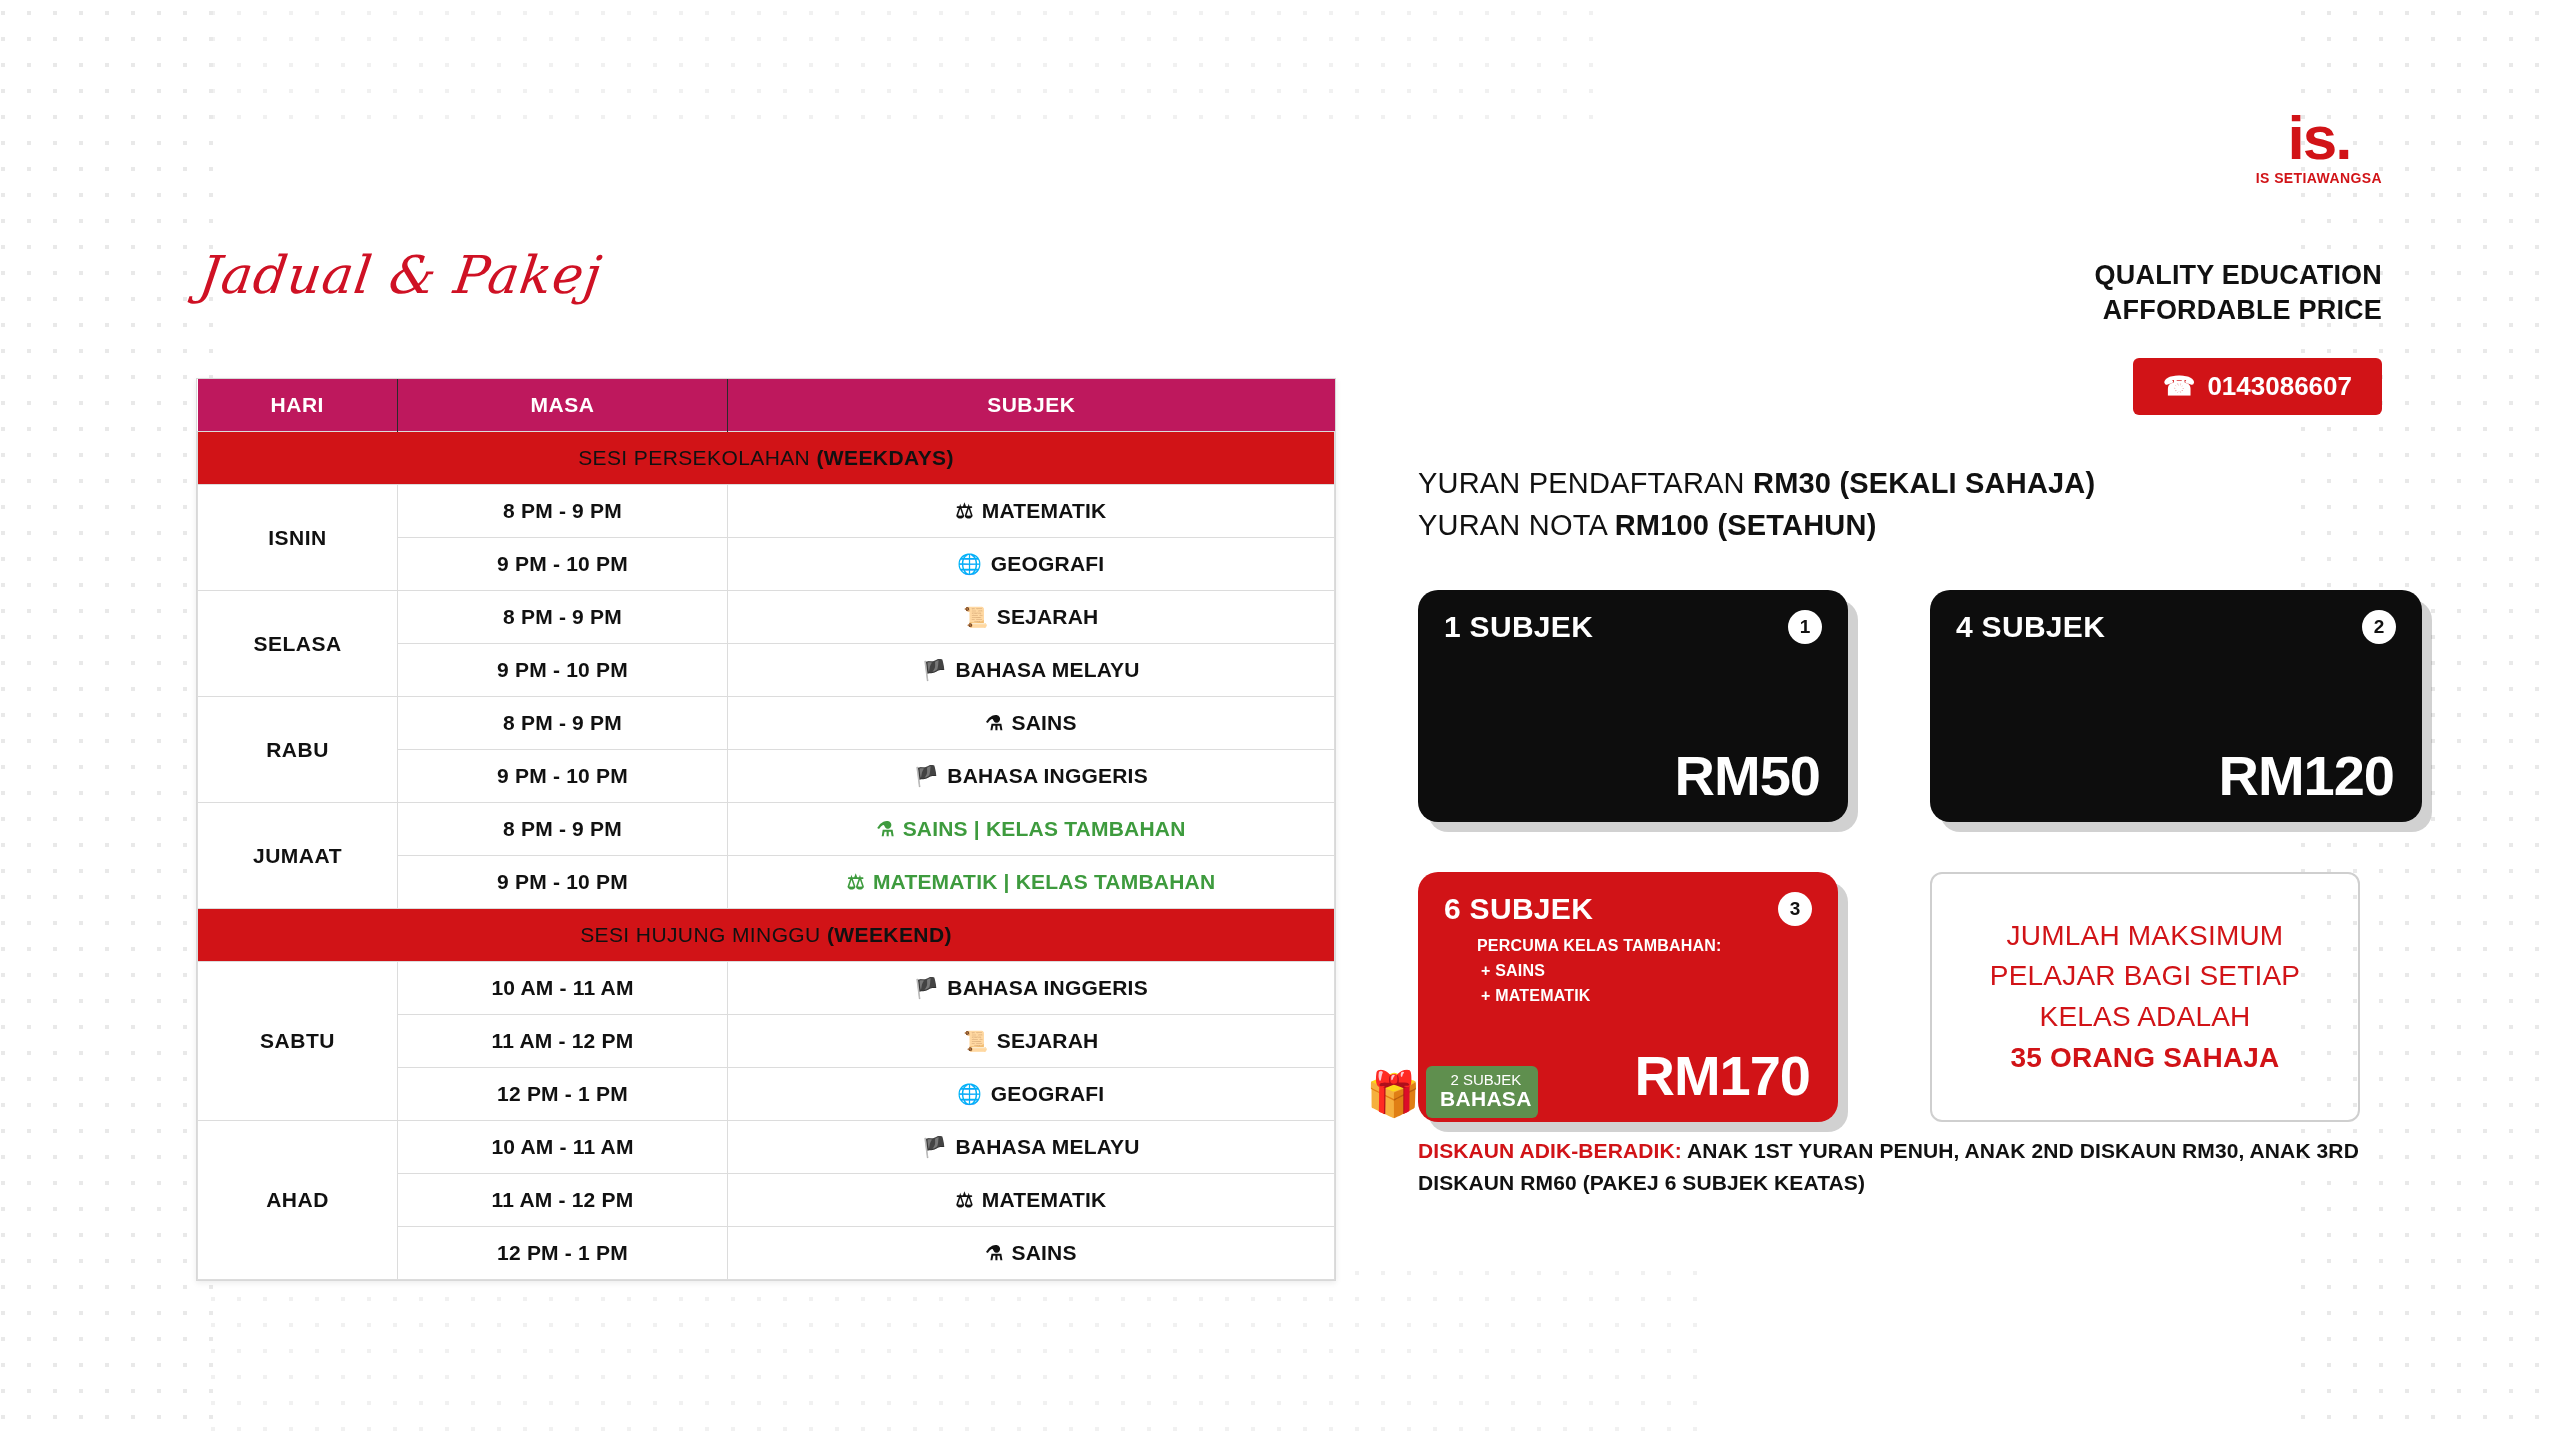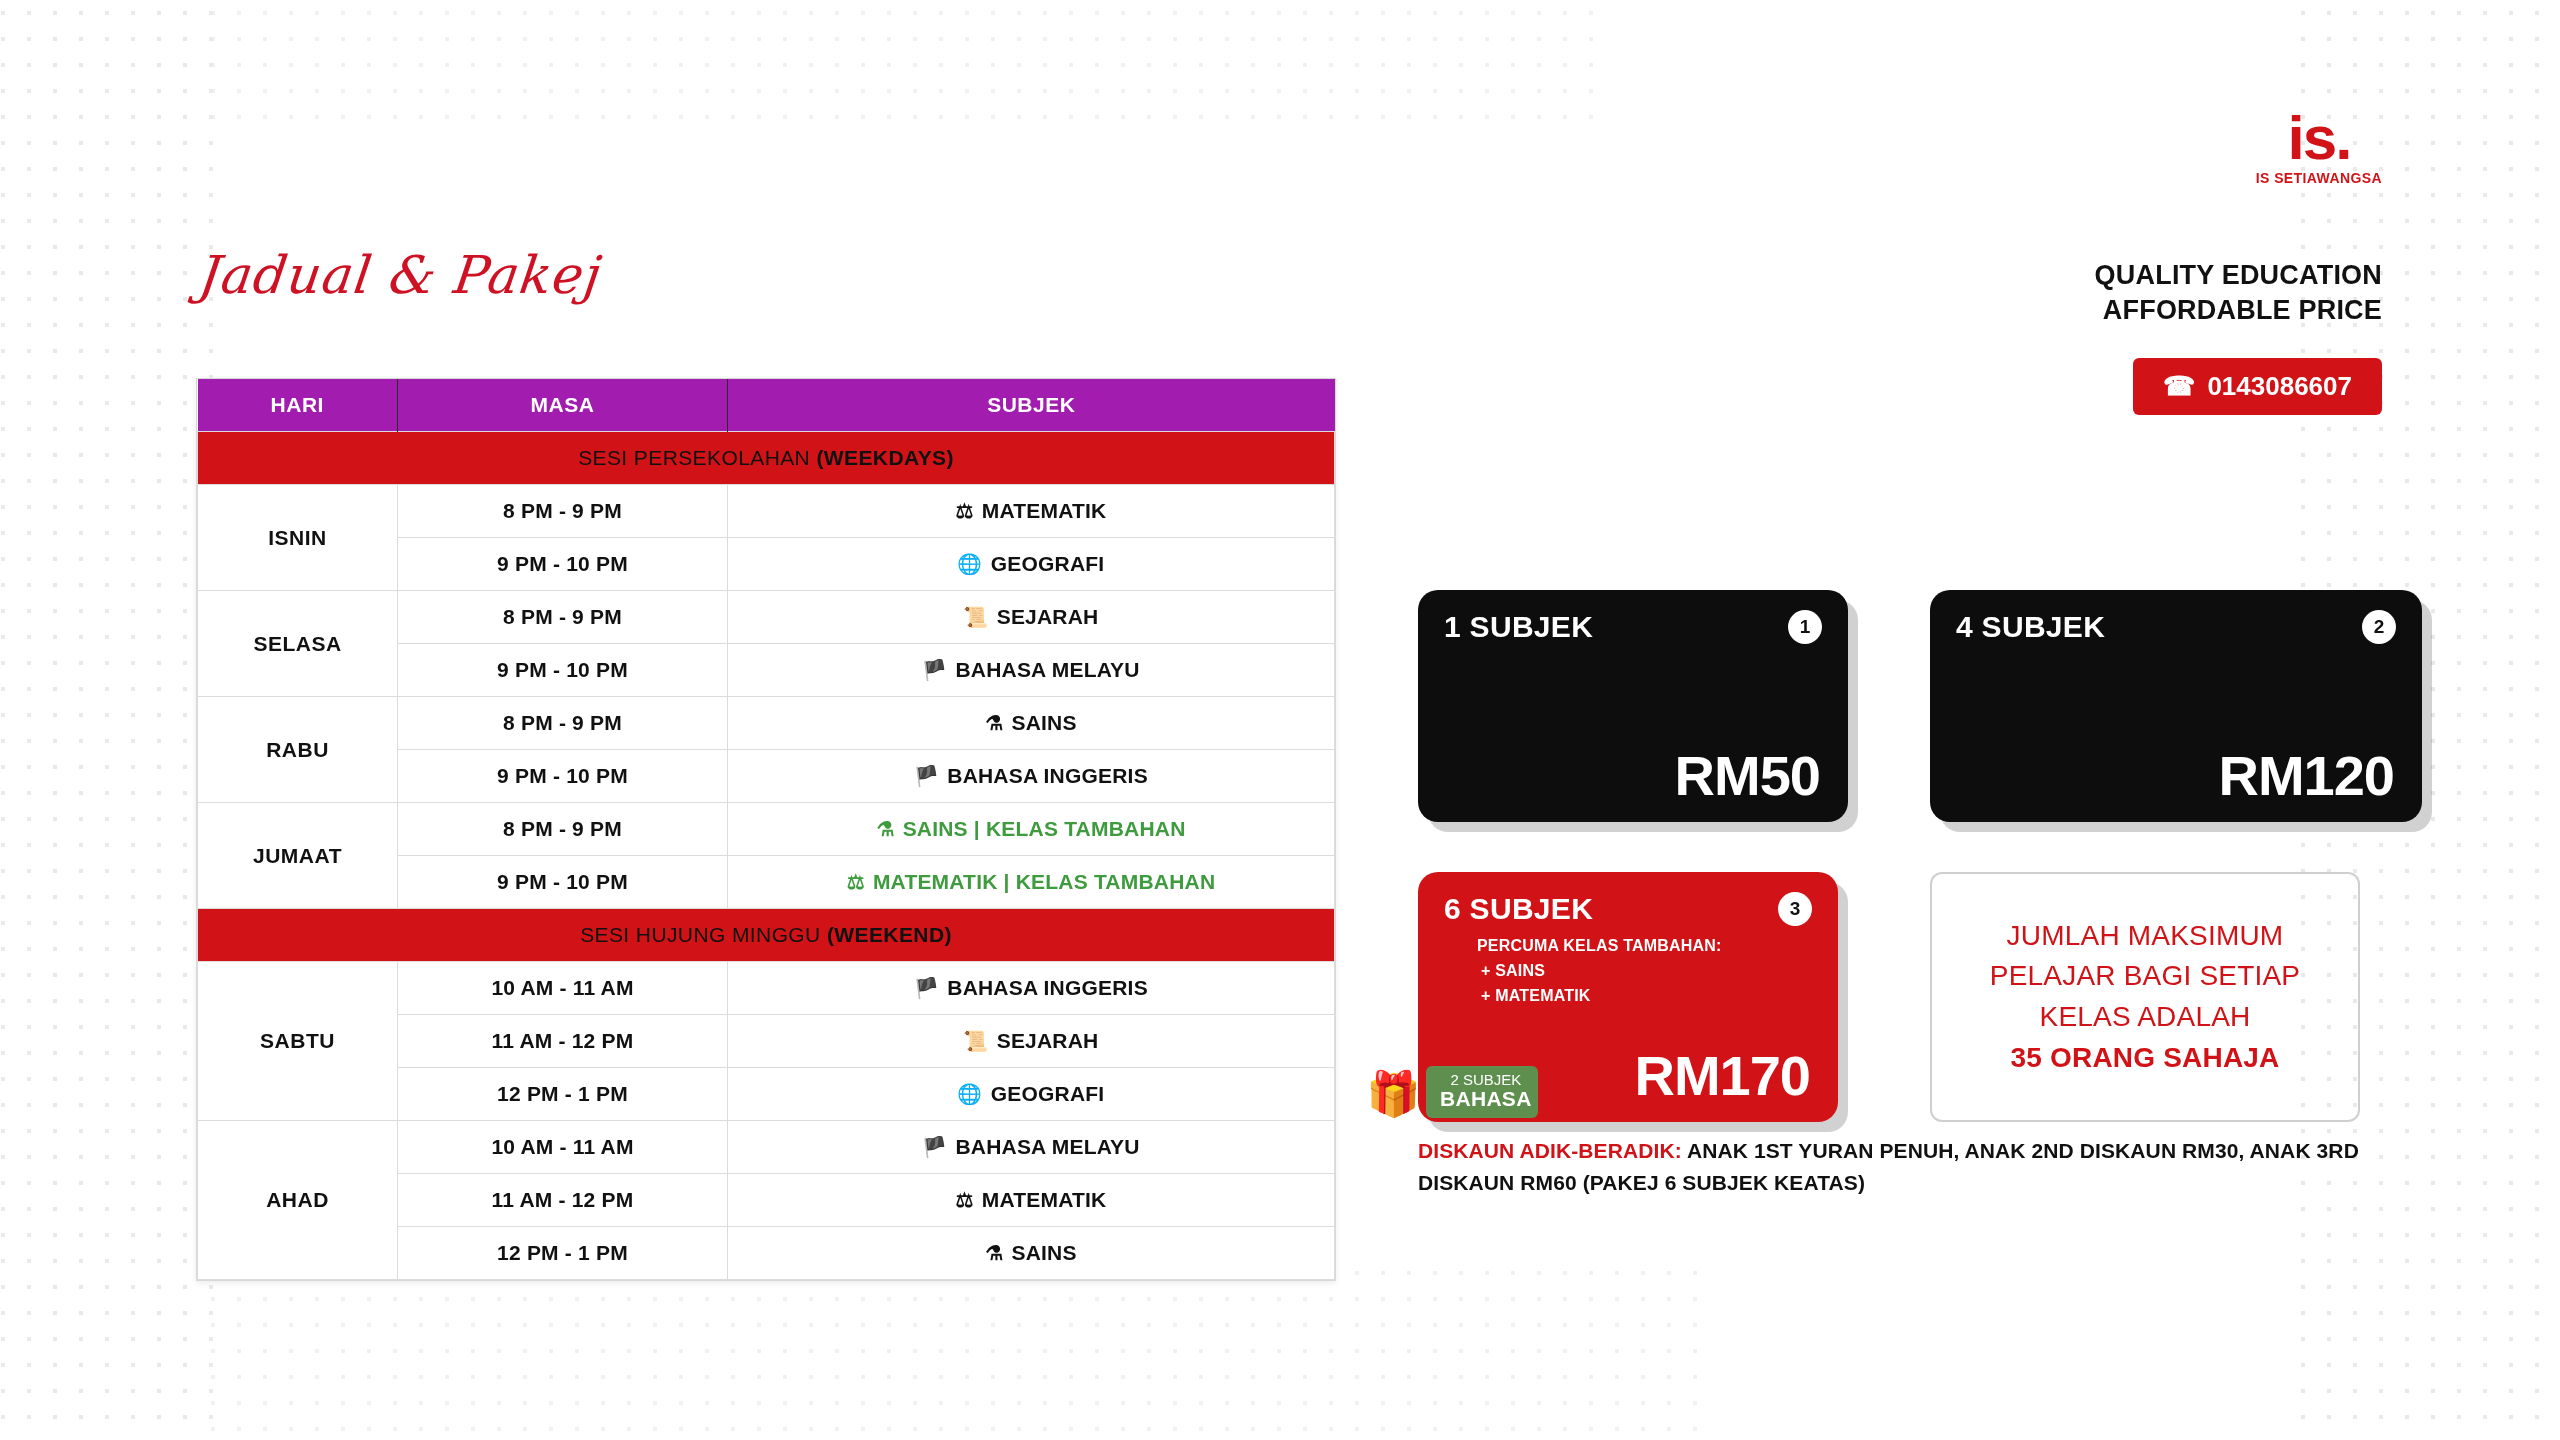--- a/index.html
+++ b/index.html
@@ -45,21 +45,21 @@
   }
   .schedule {
     position: absolute; left: 196px; top: 378px;
     width: 1140px;
     border: 1px solid #d8d8d8;
     background: #fff;
     box-shadow: 0 2px 6px rgba(0,0,0,.08);
   }
   table.sched { width: 100%; border-collapse: collapse; }
   table.sched th {
-    background: #a21caf; color: #fff;
+    background: #be185d; color: #fff;
     font-size: 21px; font-weight: 700; letter-spacing: .5px;
     padding: 14px 12px; text-align: center;
     border-right: 1px solid #2b2b2b;
   }
   table.sched th:last-child { border-right: none; }
   .col-hari { width: 200px; }
   .col-masa { width: 330px; }
   .sessionbar td {
     background: #d11317; color: #fff;
     text-align: center; font-size: 21px;
@@ -277,20 +277,28 @@
     <div class="tagline">
       <div>QUALITY EDUCATION</div>
       <div>AFFORDABLE PRICE</div>
     </div>
 
     <button class="phone">
       <span>☎</span>
       <span>0143086607</span>
     </button>
 
+    <div class="fees">
+      <div>
+        <span>YURAN PENDAFTARAN </span><b>RM30 (SEKALI SAHAJA)</b>
+      </div>
+      <div>
+        <span>YURAN NOTA </span><b>RM100 (SETAHUN)</b>
+      </div>
+    </div>
 
     <div class="cards">
 
       <div class="card black" id="card1">
         <div class="chead">1 SUBJEK</div>
         <div class="badge">1</div>
         <div class="price">RM50</div>
       </div>
 
       <div class="card black" id="card2">

